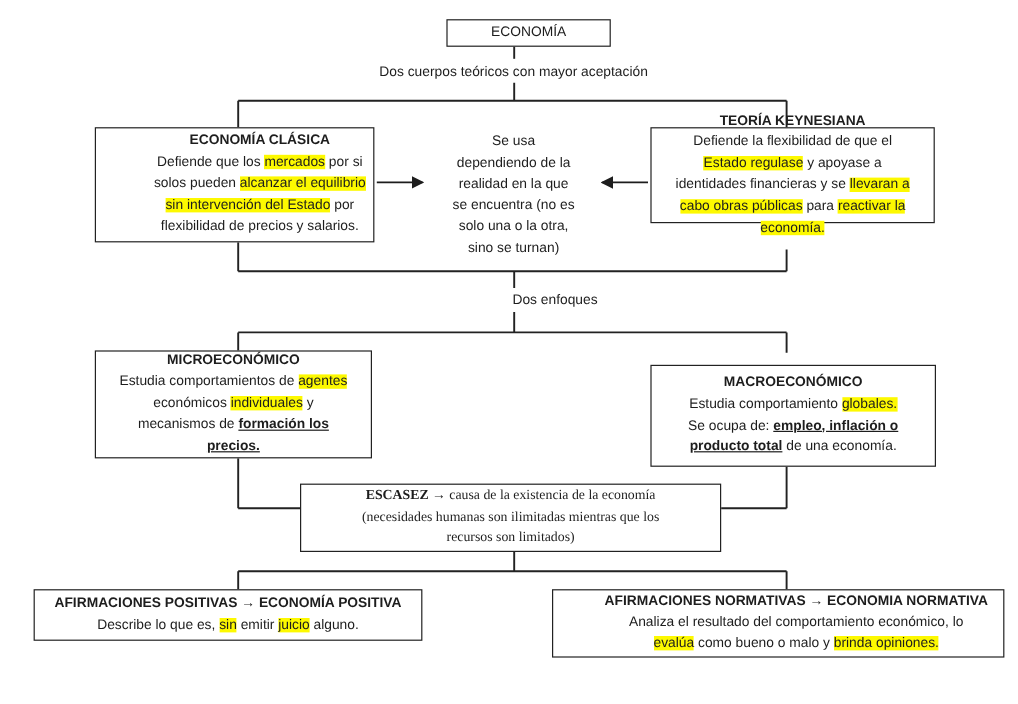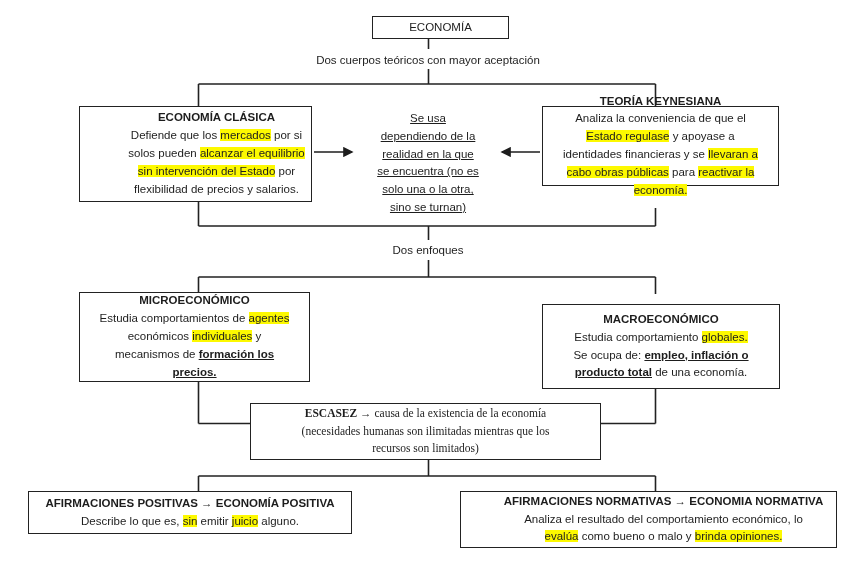--- a/index.html
+++ b/index.html
@@ -36,23 +36,23 @@
     white-space:pre-line;
   }
   .hl { background:var(--hl); }
   .b  { font-weight:700; }
   .u  { text-decoration:underline; }
 
   
   .box-economia   { left:372px; top:16px;  width:137px; height:23px; }
   .lbl-theories   { left:278px; top:52px;  width:300px; }
   .box-clasica    { left:79px;  top:106px; width:233px; height:96px;padding-left:48px;  }
-  .center-note    { left:348px; top:110px; width:160px;text-decoration:underline; }
+  .center-note    { left:348px; top:110px; width:160px; }
   .box-keynes     { left:542px; top:106px; width:237px; height:80px; }
-  .lbl-approaches { left:358px; top:242px; width:140px; }
+  .lbl-approaches { left:358px; top:242px; width:140px;text-align:right; }
   .box-micro      { left:79px;  top:292px; width:231px; height:90px; }
   .box-macro      { left:542px; top:304px; width:238px; height:85px; }
   .box-escasez    { left:250px; top:403px; width:351px; height:57px;font-family:Liberation Serif, serif; }
   .box-positiva   { left:28px;  top:491px; width:324px; height:43px;justify-content:flex-end; }
   .box-normativa  { left:460px; top:491px; width:377px; height:57px;padding-left:36px; }
 </style>
 </head>
 <body>
 
 <div class="canvas">
@@ -100,21 +100,21 @@
 
   <div class="floating center-note">Se usa
 dependiendo de la
 realidad en la que
 se encuentra (no es
 solo una o la otra,
 sino se turnan)</div>
 
   <div class="node box-keynes">
     <div class="title">TEORÍA KEYNESIANA</div>
-    <div class="body"><span>Analiza la conveniencia de que el
+    <div class="body"><span>Defiende la flexibilidad de que el
 </span><span class="hl">Estado regulase</span><span> y apoyase a
 identidades financieras y se </span><span class="hl">llevaran a
 cabo obras públicas</span><span> para </span><span class="hl">reactivar la
 economía.</span></div>
   </div>
 
   <div class="floating lbl-approaches">Dos enfoques</div>
 
   <div class="node box-micro">
     <div class="title">MICROECONÓMICO</div>

